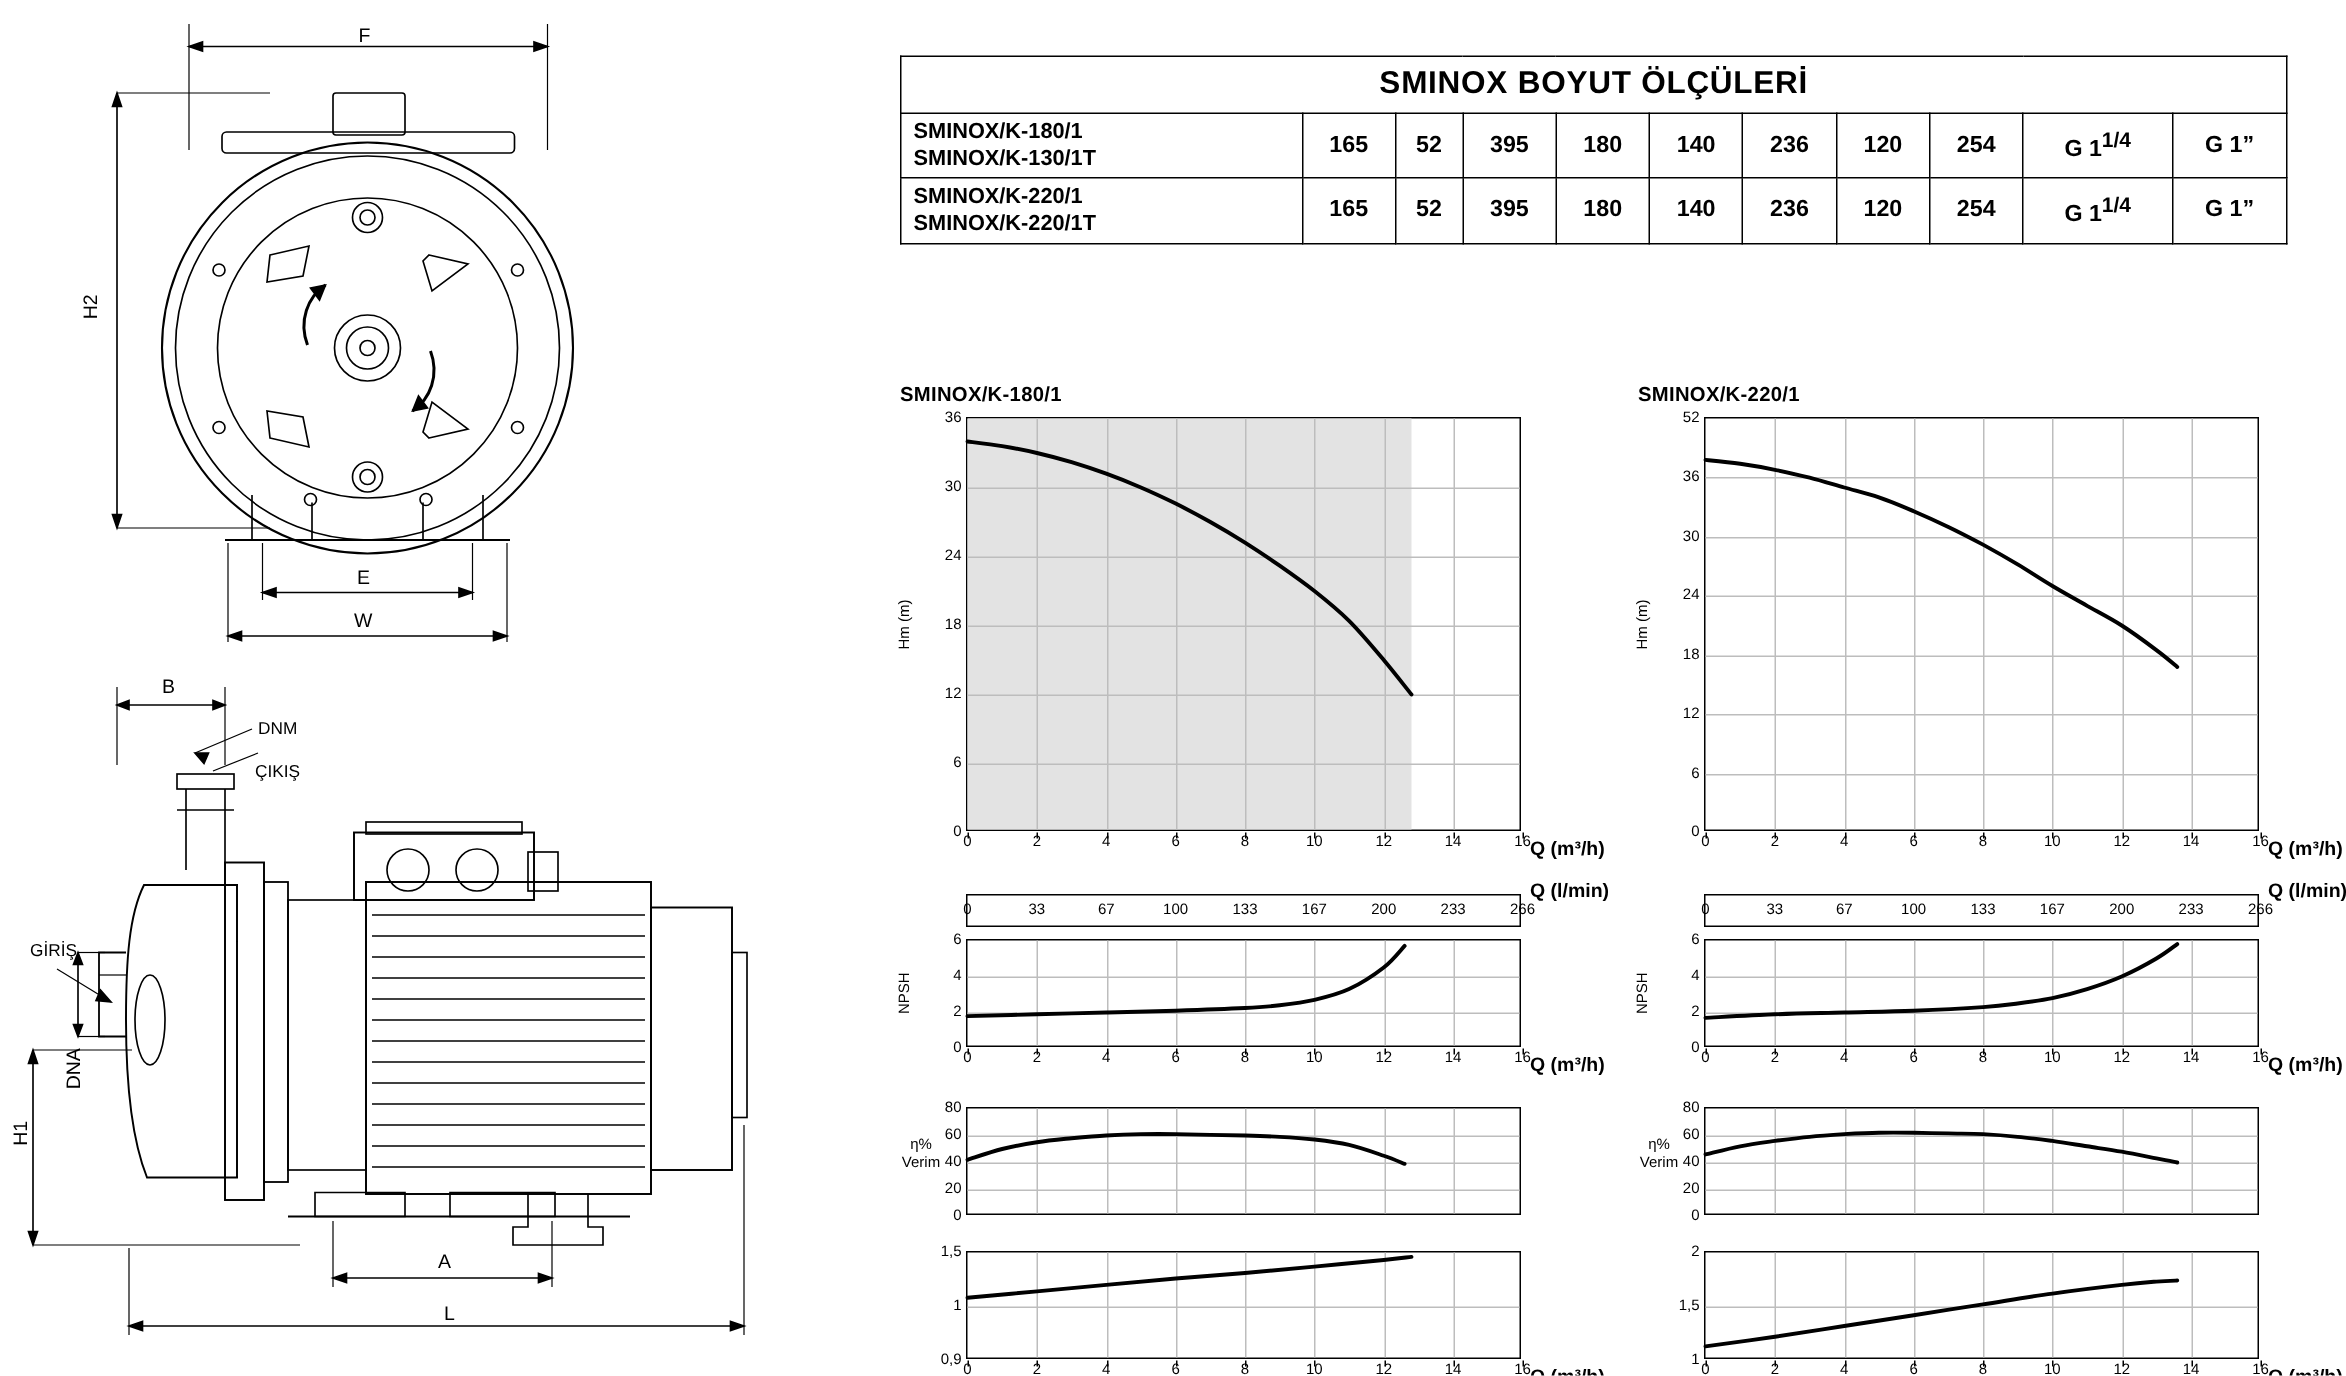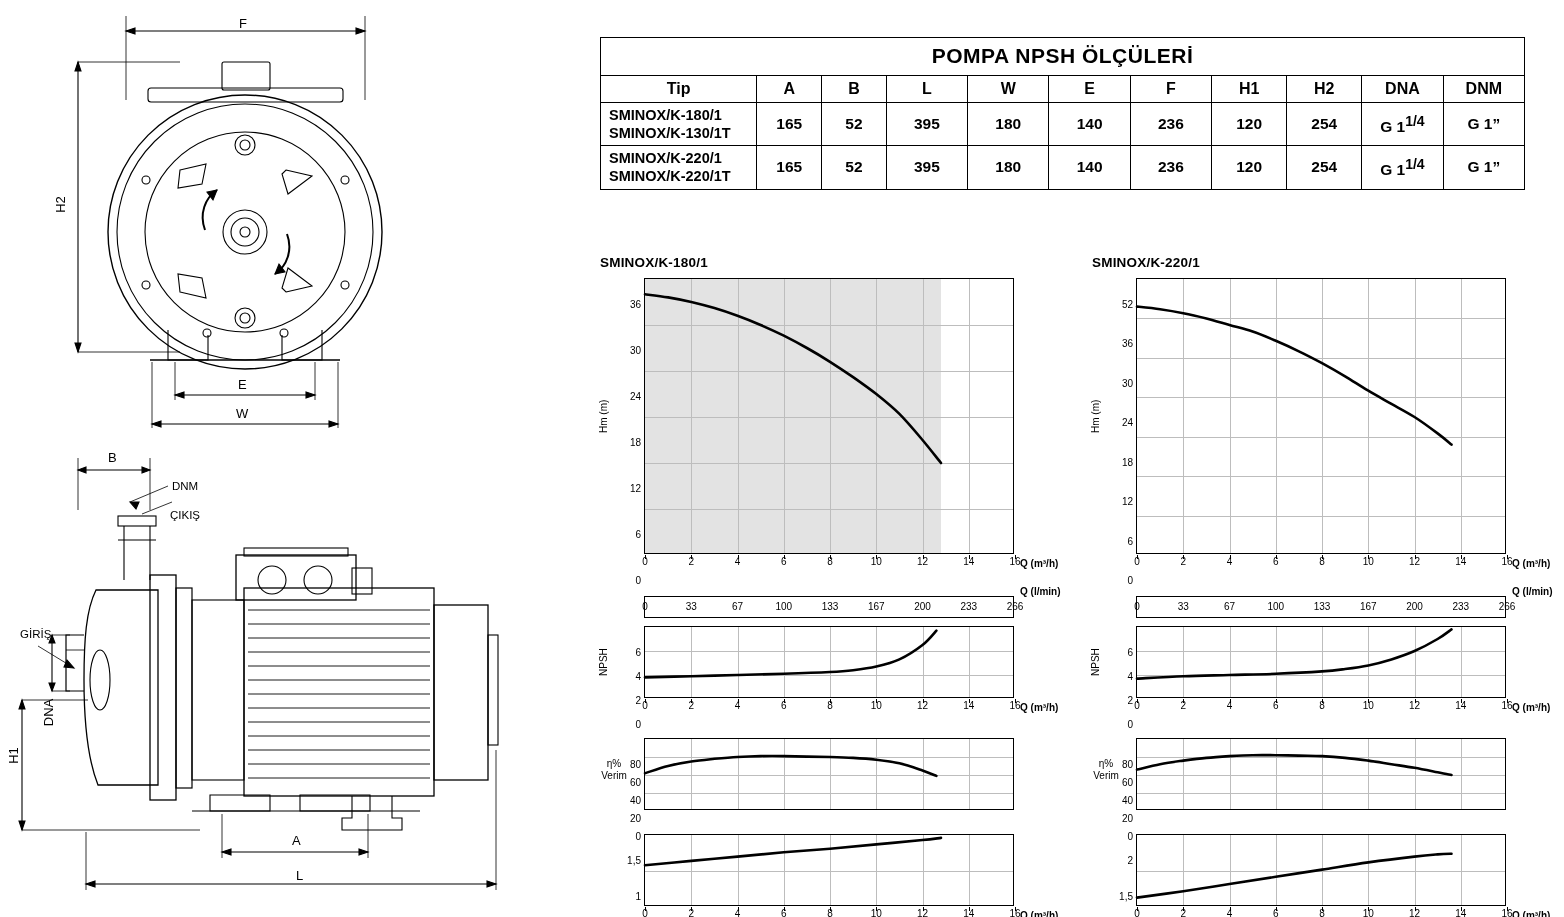--- a/index.html
+++ b/index.html
@@ -38,28 +38,28 @@
     position:absolute; border-left:1.4px solid #000; border-bottom:1.4px solid #000;
     background:#fff;
   }
   .plot.frame { border:1.4px solid #000; }
   .gv { position:absolute; top:0; bottom:0; width:1px; background:#bdbdbd; }
   .gh { position:absolute; left:0; right:0; height:1px; background:#bdbdbd; }
   .shade { position:absolute; top:0; bottom:0; background:#e3e3e3; }
 
   .ylab {
     position:absolute; font-size:10px; text-align:right; transform:translateY(-50%);
-    right:100%; padding-right:4px; white-space:nowrap;margin-top:25px;
+    right:100%; padding-right:4px; white-space:nowrap;
   }
   .xlab {
     position:absolute; font-size:10px; text-align:center; transform:translateX(-50%);
     top:100%; padding-top:3px; white-space:nowrap;
   }
   .axis-name {
-    position:absolute; font-size:10px; font-weight:bold; white-space:nowrap;text-align:center;
+    position:absolute; font-size:13px; font-weight:bold; white-space:nowrap;text-align:center;
   }
   .yaxis-name {
     position:absolute; font-size:10px; writing-mode:vertical-rl; transform:rotate(180deg);
     text-align:center; white-space:nowrap;
   }
   .tickmark { position:absolute; width:1px; height:4px; background:#000; }
 
   .qlmin-strip { position:absolute; border:1.4px solid #000; background:#fff; }
   .qlmin-strip .xlab { top:auto; bottom:100%; padding-bottom:2px; padding-top:0;}
 
@@ -235,34 +235,21 @@
   <div class="dim-text" style="left:292px;top:833px;">A</div>
   <div class="dim-text" style="left:296px;top:868px;">L</div>
 </div>
 
 <div class="right-panel">
 
   <div class="table-wrap">
     <table class="dims">
       <tbody>
         <tr>
-          <td class="title-cell" colspan="11">POMPA NPSH ÖLÇÜLERİ</td>
-        </tr>
-        <tr class="hdr">
-          <td style="width:150px">Tip</td>
-          <td style="width:62px">A</td>
-          <td style="width:62px">B</td>
-          <td style="width:78px">L</td>
-          <td style="width:78px">W</td>
-          <td style="width:78px">E</td>
-          <td style="width:78px">F</td>
-          <td style="width:72px">H1</td>
-          <td style="width:72px">H2</td>
-          <td style="width:78px">DNA</td>
-          <td style="width:78px">DNM</td>
+          <td class="title-cell" colspan="11">SMINOX BOYUT ÖLÇÜLERİ</td>
         </tr>
         <tr>
           <td class="tipcell">
             <div>SMINOX/K-180/1</div>
             <div>SMINOX/K-130/1T</div>
           </td>
           <td class="valcell">165</td>
           <td class="valcell">52</td>
           <td class="valcell">395</td>
           <td class="valcell">180</td>

